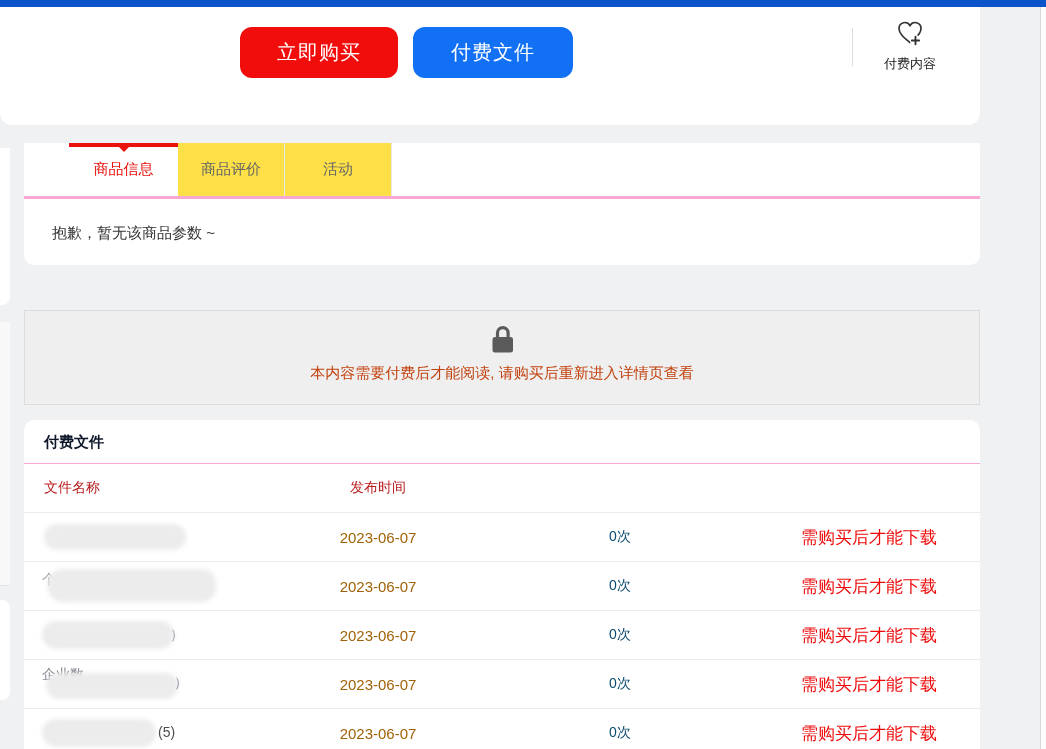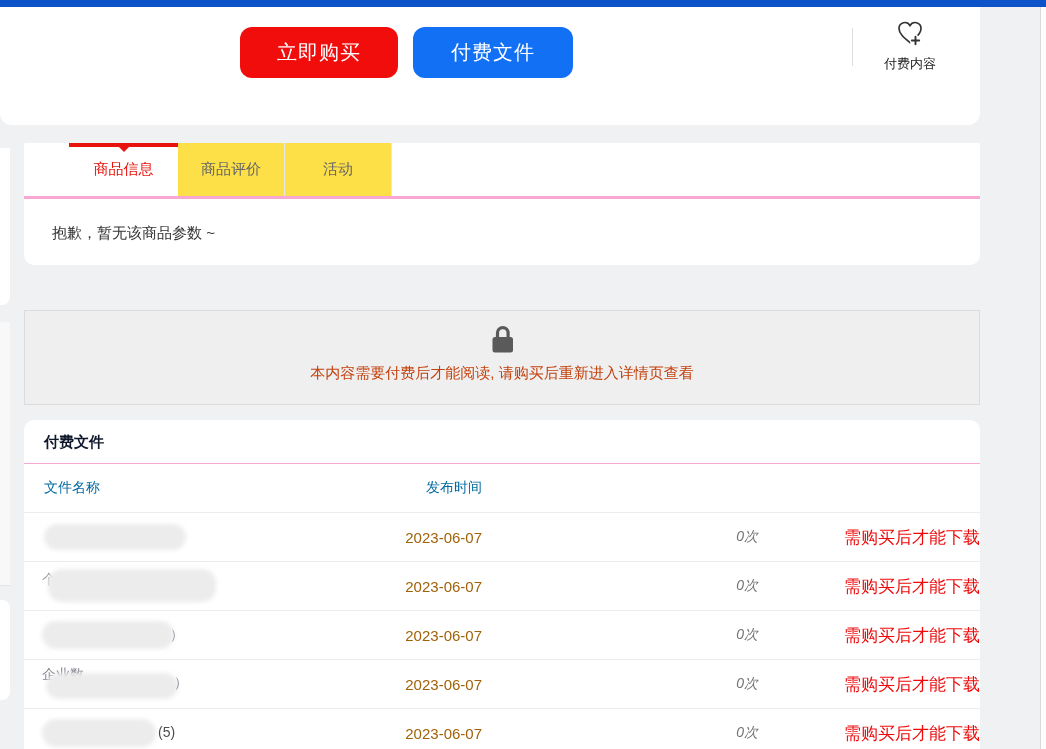--- a/index.html
+++ b/index.html
@@ -40,25 +40,25 @@
   .section-label{position:absolute;left:45px;top:279px;font-size:14px;color:#666;margin-top:48px;}
   .locked-panel{position:absolute;left:24px;top:310px;width:956px;height:95px;box-sizing:border-box;background:#efeff0;border:1px solid #dcdcdc;text-align:center;}
   .lock-wrap{margin-top:13px;}
   .locked-text{margin-top:5px;font-size:15px;color:#c2410c;}
 
   
   .files-card{position:absolute;left:24px;top:420px;width:956px;height:329px;background:#fff;border-radius:10px 10px 0 0;overflow:hidden;}
   .files-title{height:43px;line-height:45px;padding-left:20px;font-size:15px;font-weight:bold;color:#0f172a;border-bottom:1px solid #f9a8d4;font-family:Liberation Serif, serif;}
   .frow{display:grid;grid-template-columns:250px 208px 276px 1fr;height:48px;align-items:center;border-bottom:1px solid #ececec;}
   .frow .c-name{padding-left:20px;position:relative;height:100%;}
-  .frow .c-date,.frow .c-count,.frow .c-dl{text-align:right;}
-  .fhead{color:#0369a1;font-size:14px;}
+  .frow .c-date,.frow .c-count,.frow .c-dl{text-align:center;}
+  .fhead{color:#b91c1c;font-size:14px;}
   .fhead .c-name{display:flex;align-items:center;}
   .fbody .c-date{font-size:15px;color:#a16207;}
-  .fbody .c-count{font-size:14px;color:#737373;font-style:italic;}
+  .fbody .c-count{font-size:14px;color:#0c4a6e;}
   .fbody .c-dl{font-size:17px;color:#ee0a0a;cursor:pointer;}
 
   
   .ghost{position:absolute;font-size:14px;color:#7a7f8c;}
   .blob{position:absolute;background:#ececec;filter:blur(2px);border-radius:14px;}
   .r1 .blob{left:20px;top:11px;width:142px;height:26px;}
   .r2 .ghost{left:18px;top:9px;opacity:.8;}
   .r2 .blob{left:24px;top:7px;width:168px;height:33px;}
   .r3 .ghost{left:146px;top:15px;opacity:.7;}
   .r3 .blob{left:18px;top:10px;width:132px;height:28px;}

